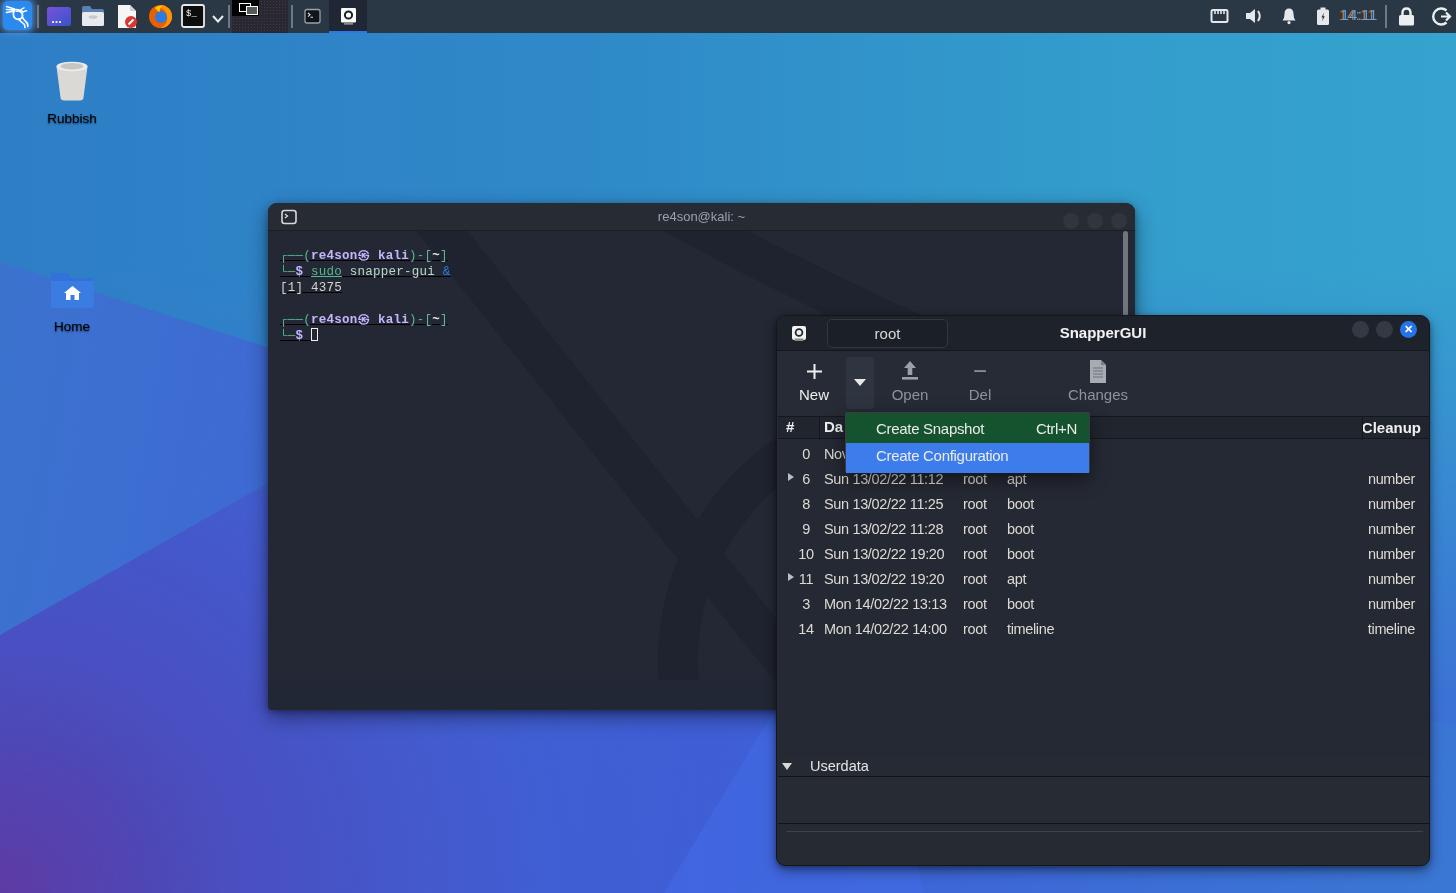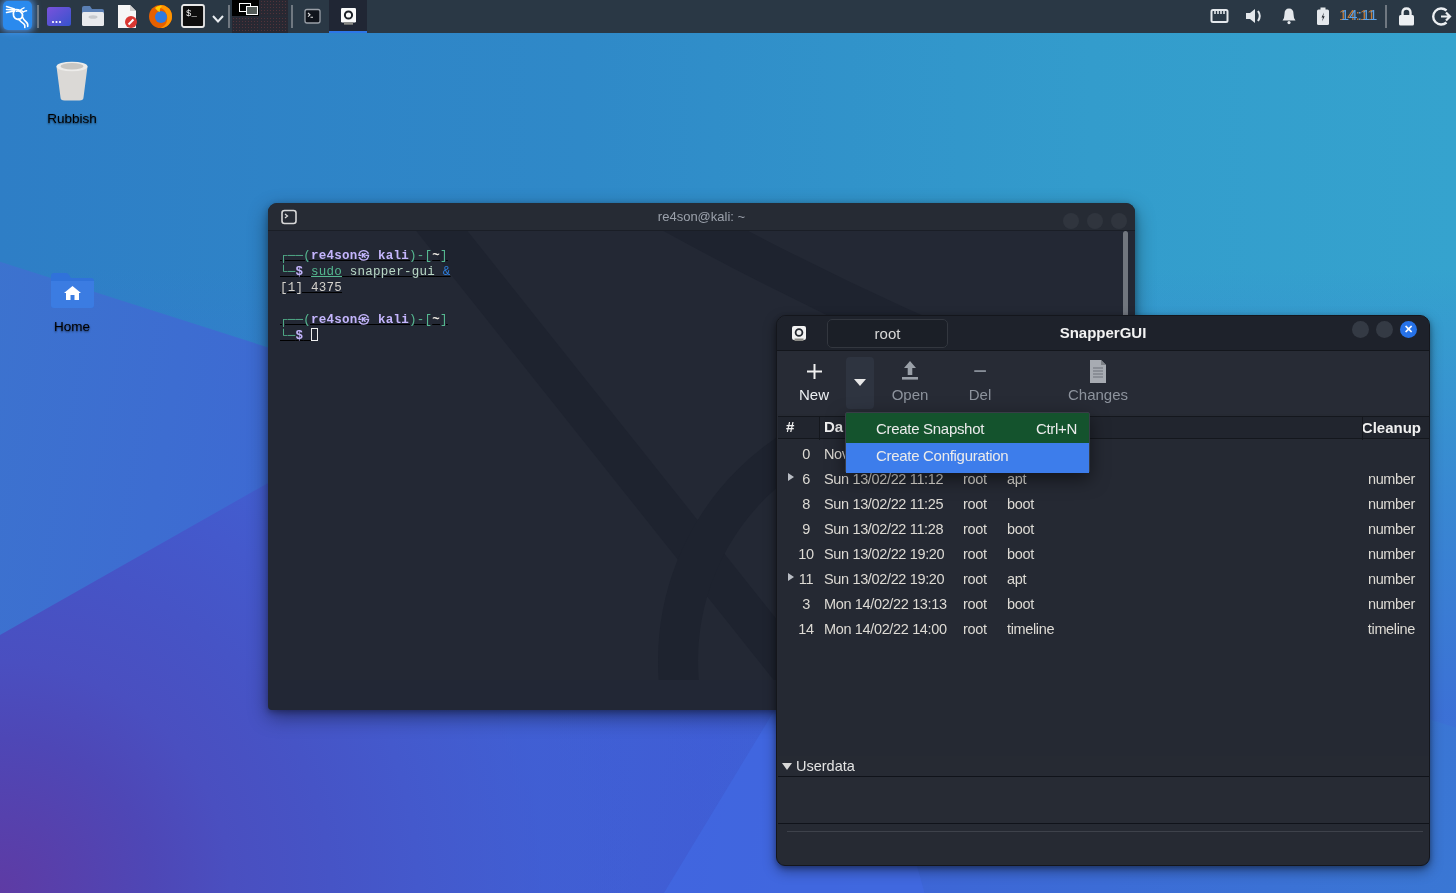--- a/index.html
+++ b/index.html
@@ -259,21 +259,21 @@
       <div class="row" style="top:175px;">
           <span class="cnum">14</span>
           <span class="cdate">Mon 14/02/22 14:00</span>
           <span class="cuser">root</span>
           <span class="ctype">timeline</span>
           <span class="cclean">timeline</span>
         </div>
     </div>
     <div class="userbar">
         <span style="position:absolute;left:4px;top:7px;width:0;height:0;border:5px solid transparent;border-top:7px solid #d8d8d8;"></span>
-        <span style="position:absolute;left:18px;top:2px;">Userdata</span>
+        <span style="position:absolute;left:32px;top:2px;">Userdata</span>
       </div>
     <div class="ubox"></div>
     <div class="statsep"></div>
   </div>
 
   <div id="menu">
     <div class="mi"><span class="lbl">Create Snapshot</span><span class="acc">Ctrl+N</span></div>
     <div class="mi hi"><span class="lbl">Create Configuration</span></div>
   </div>
 

